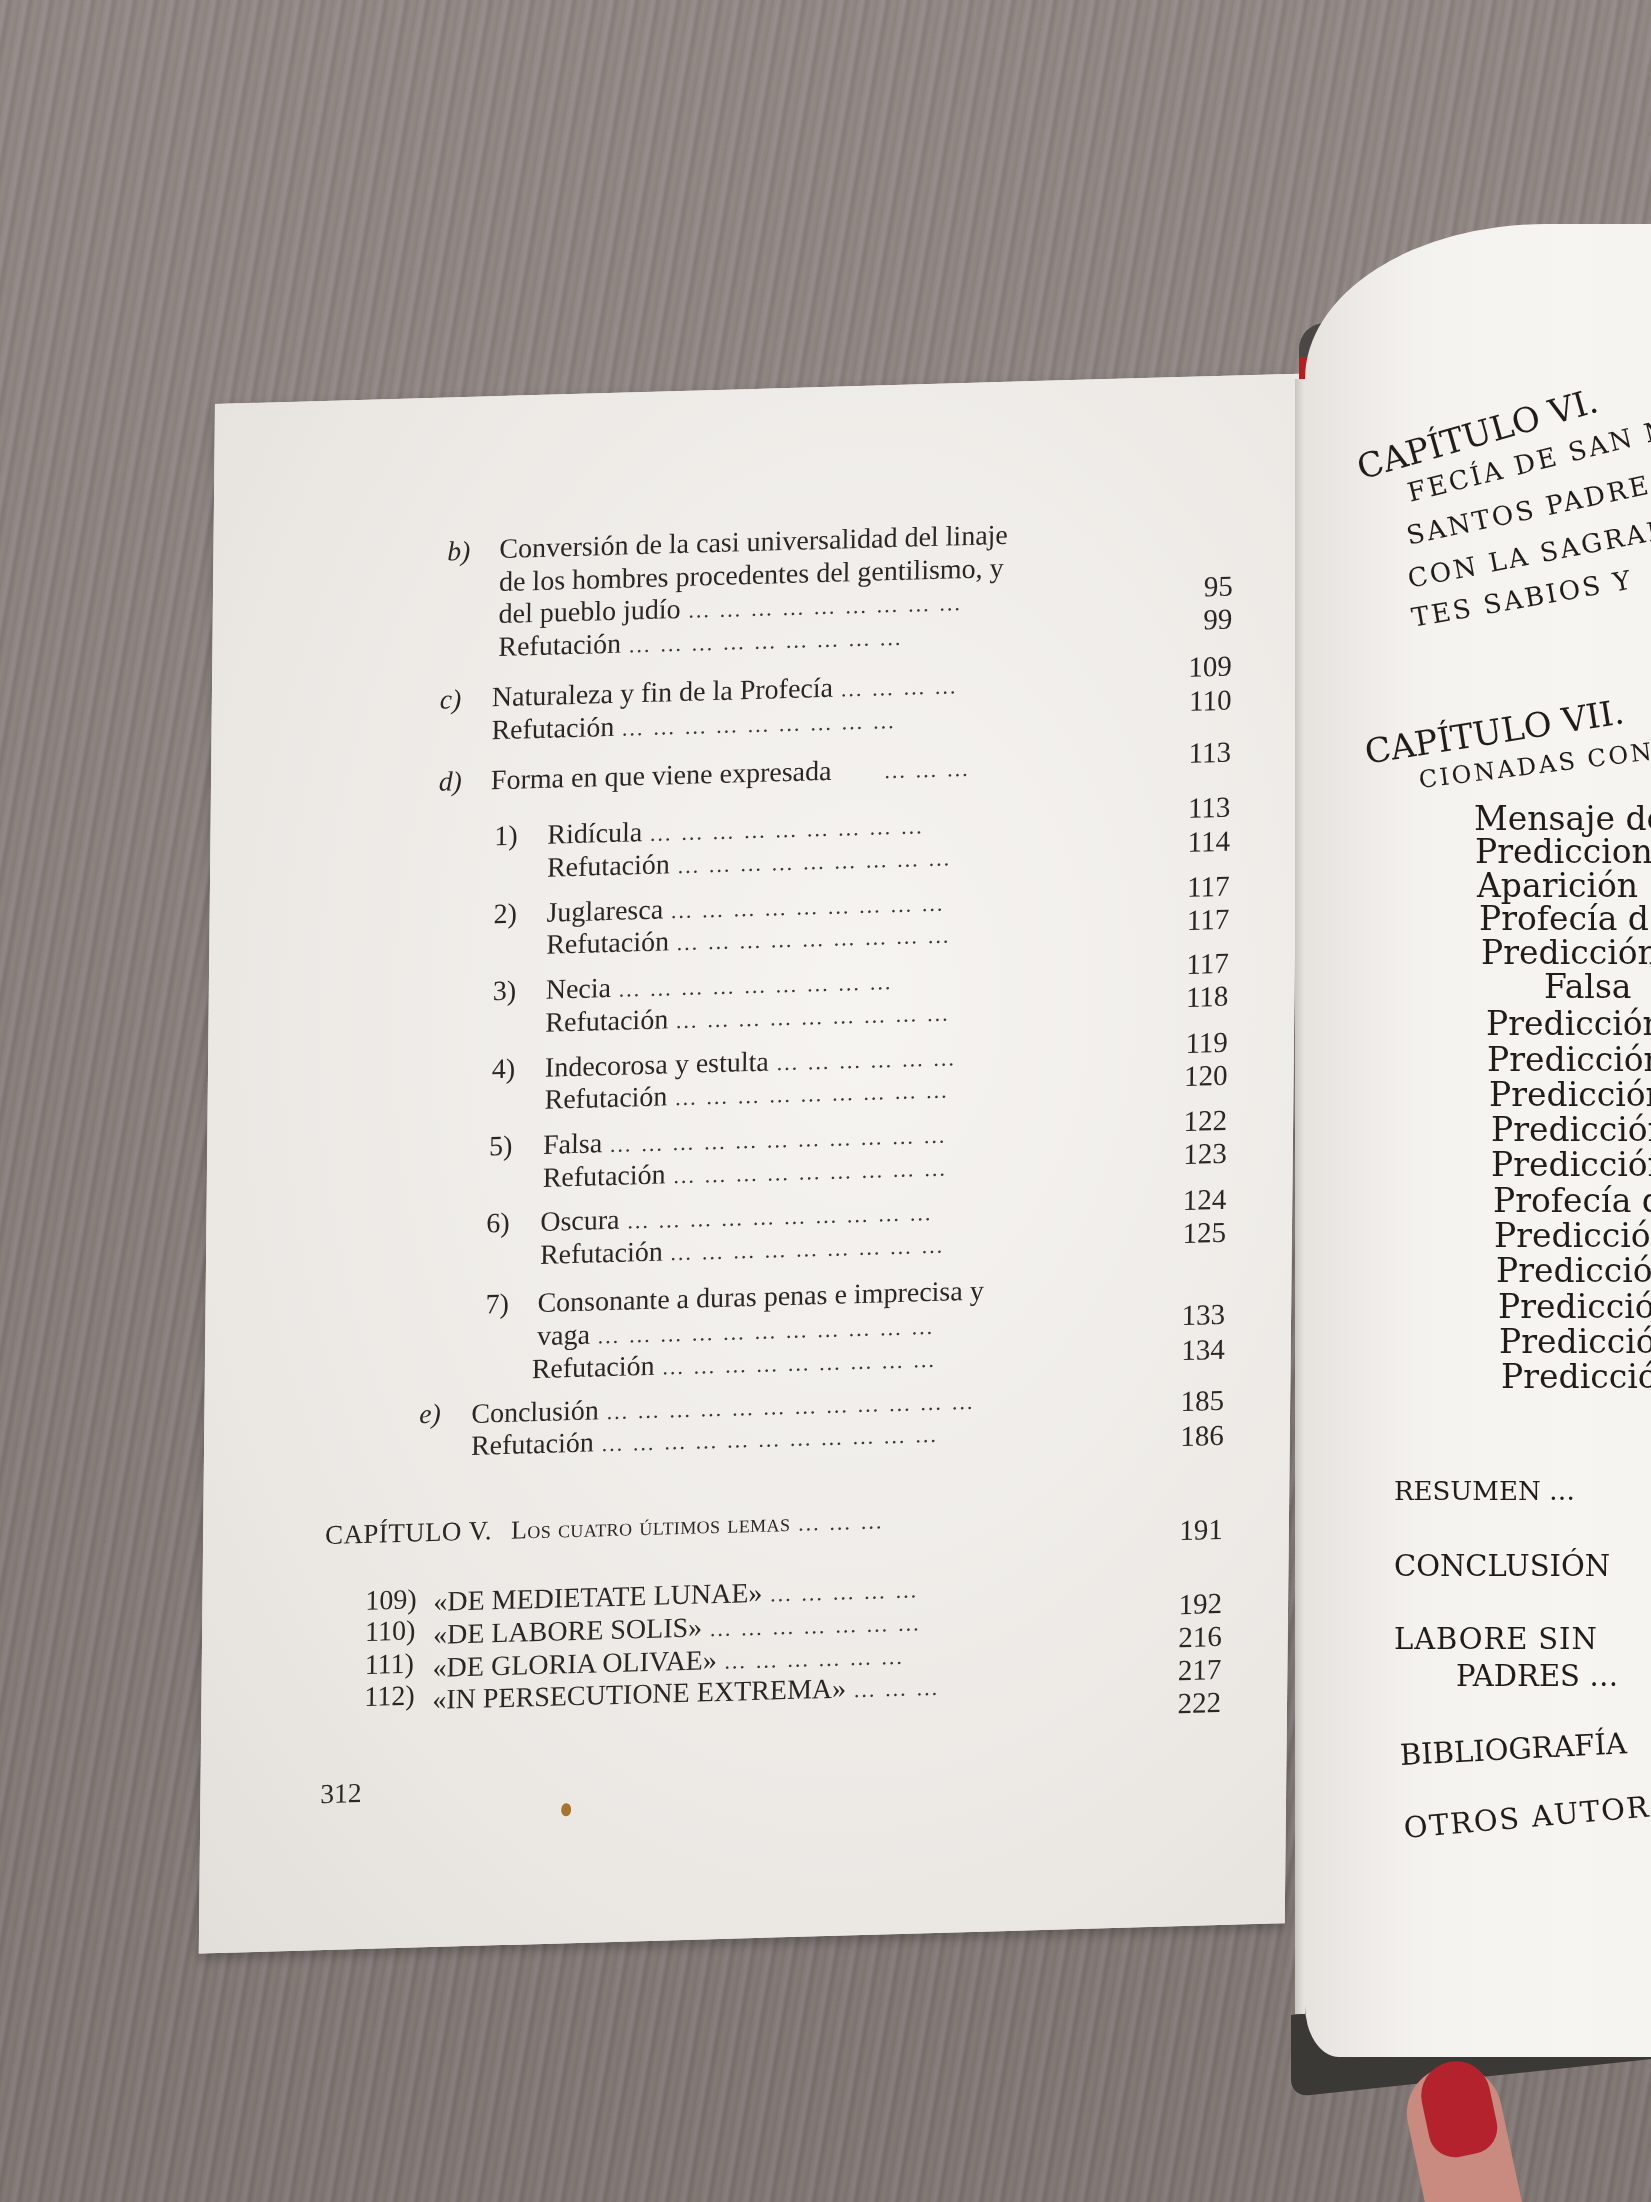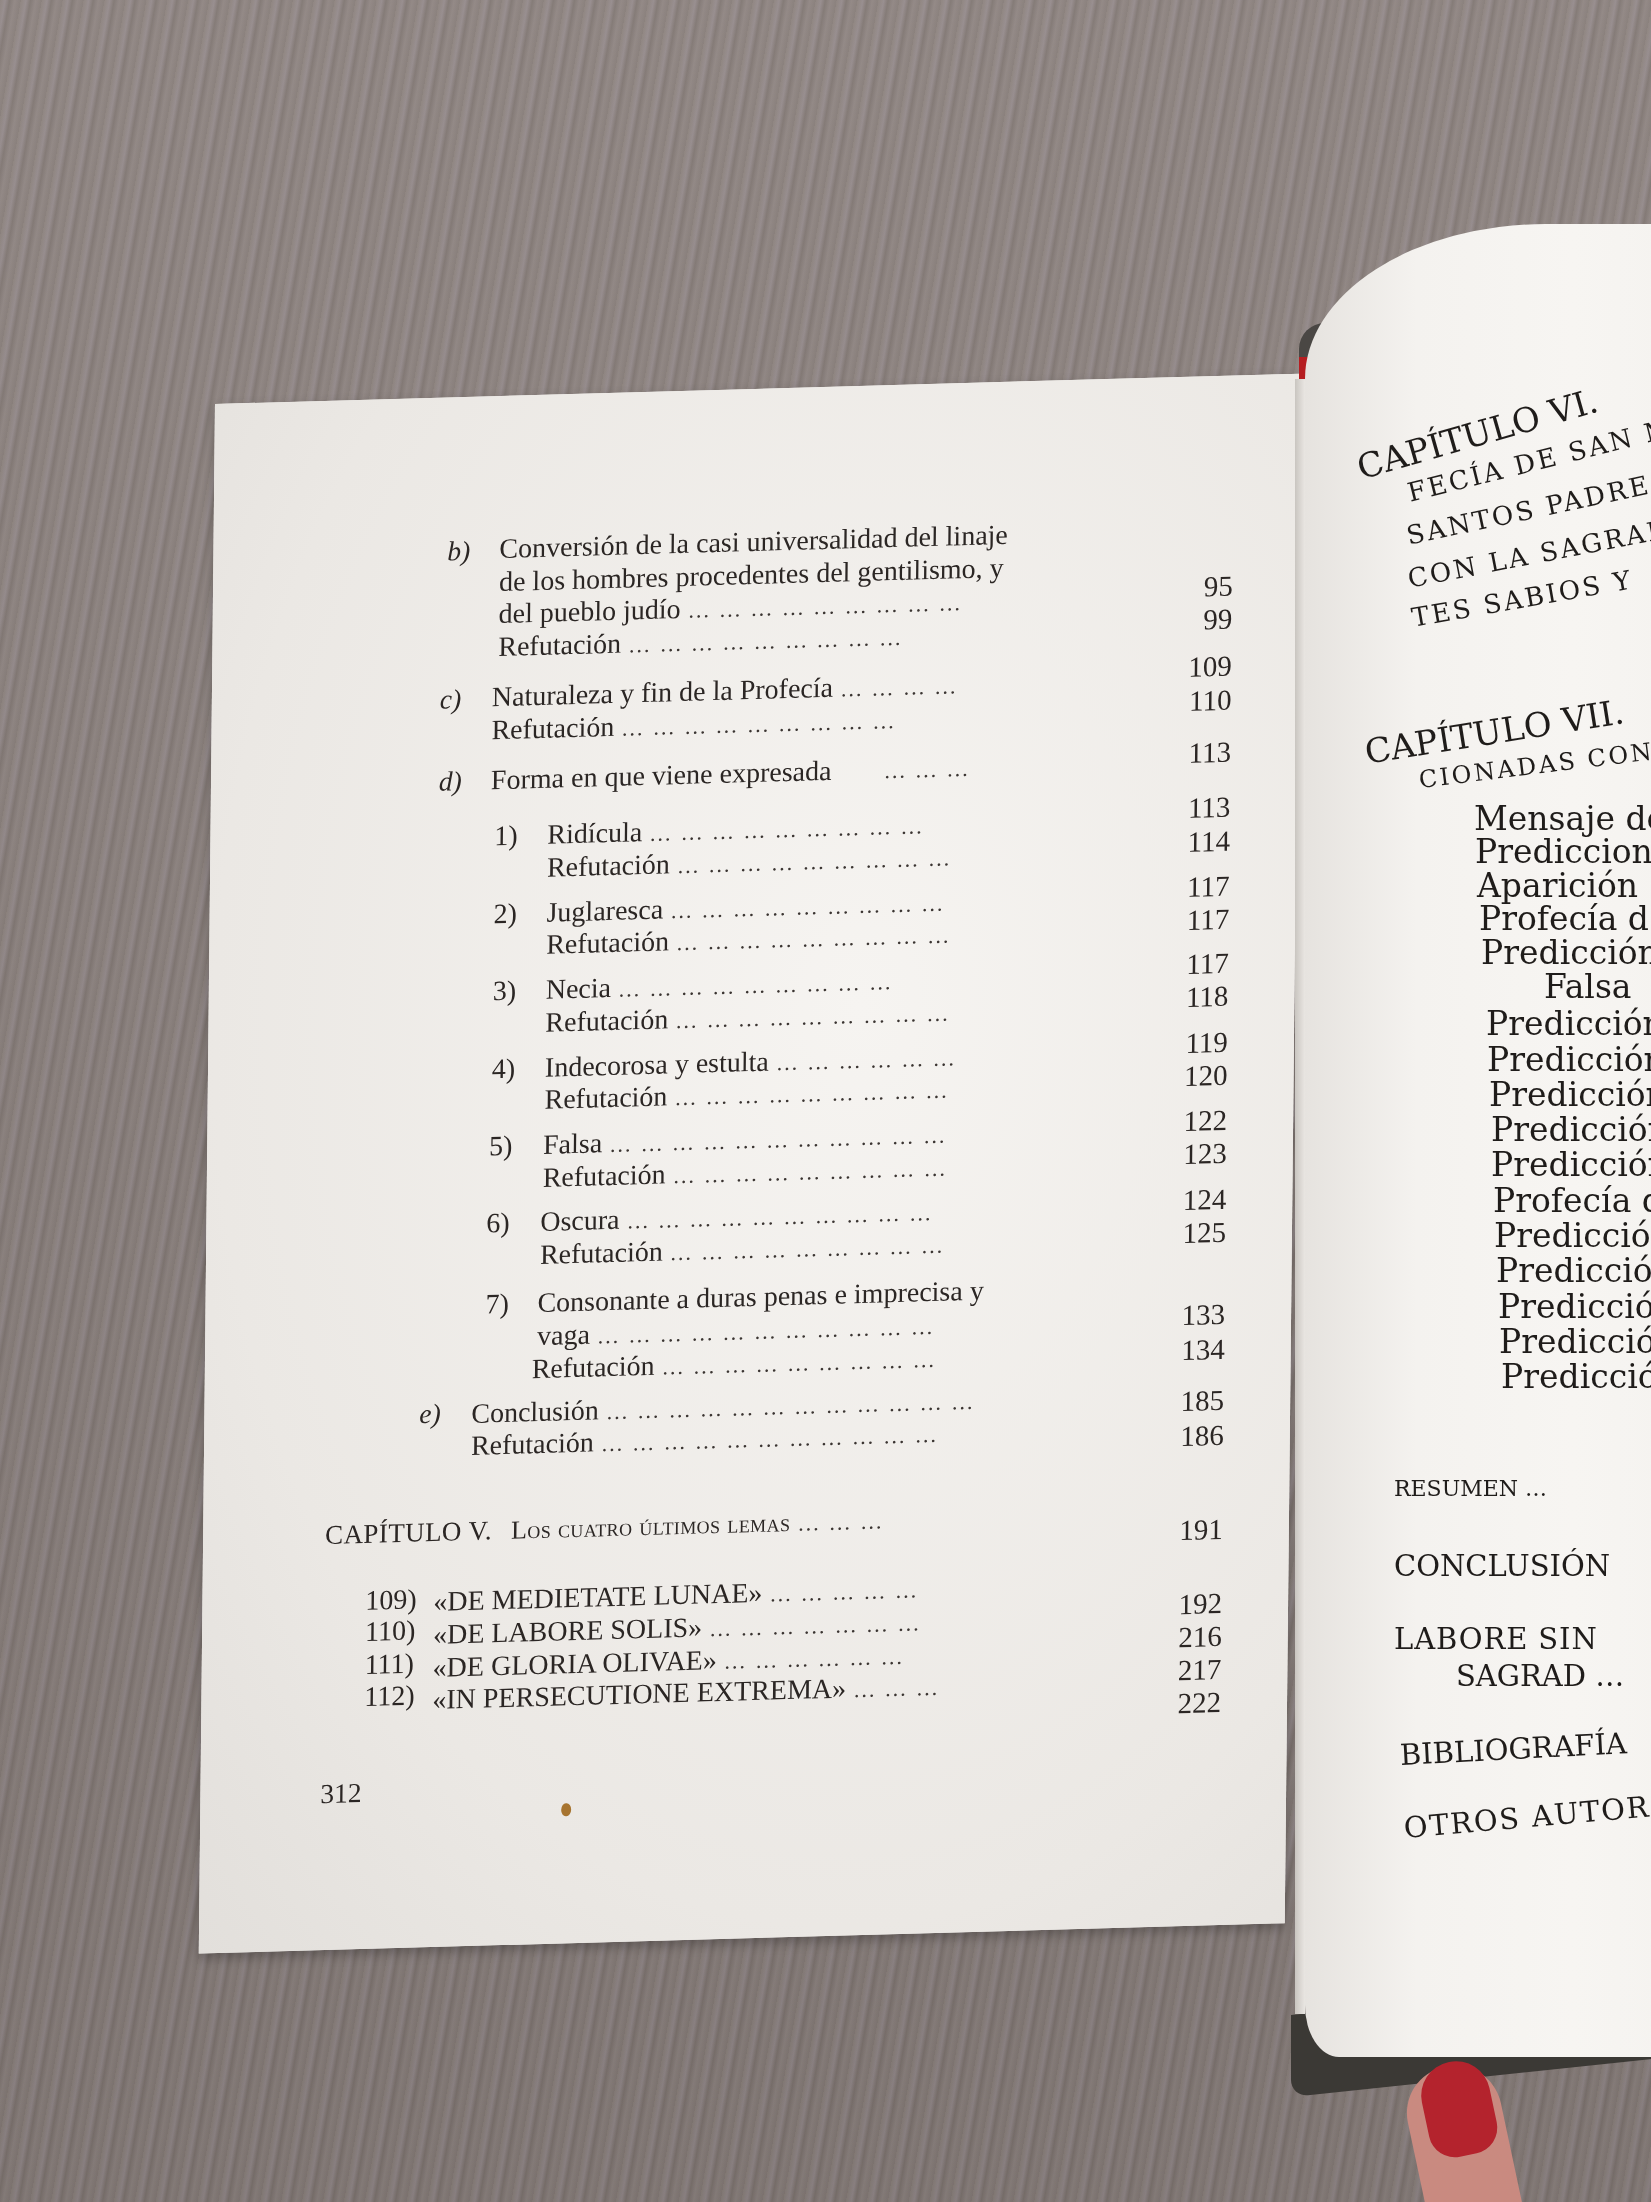--- a/index.html
+++ b/index.html
@@ -255,23 +255,23 @@
   <div class="rp-text" style="left:184px;top:851px;font-size:33px;">Predicción</div>
   <div class="rp-text" style="left:186px;top:886px;font-size:33px;">Predicción</div>
   <div class="rp-text" style="left:186px;top:921px;font-size:33px;">Predicción</div>
   <div class="rp-text" style="left:188px;top:957px;font-size:33px;">Profecía d</div>
   <div class="rp-text" style="left:189px;top:992px;font-size:33px;">Predicción</div>
   <div class="rp-text" style="left:191px;top:1027px;font-size:33px;">Predicción</div>
   <div class="rp-text" style="left:193px;top:1063px;font-size:33px;">Predicción</div>
   <div class="rp-text" style="left:194px;top:1098px;font-size:33px;">Predicción</div>
   <div class="rp-text" style="left:196px;top:1133px;font-size:33px;">Predicción</div>
 
-  <div class="rp-text" style="left:89px;top:1252px;font-size:22px;">RESUMEN …</div>
+  <div class="rp-text" style="left:89px;top:1252px;font-size:26px;">RESUMEN …</div>
   <div class="rp-text" style="left:89px;top:1325px;font-size:29px;">CONCLUSIÓN</div>
   <div class="rp-text" style="left:89px;top:1398px;font-size:29px;letter-spacing:0.9px;">LABORE SIN</div>
-  <div class="rp-text" style="left:151px;top:1435px;font-size:29px;">SAGRAD …</div>
+  <div class="rp-text" style="left:151px;top:1435px;font-size:29px;">PADRES …</div>
   <div class="rp-text" style="left:95px;top:1514px;font-size:29px;transform:rotate(-3deg);transform-origin:left;">BIBLIOGRAFÍA</div>
   <div class="rp-text" style="left:99px;top:1587px;font-size:29px;letter-spacing:1.7px;transform:rotate(-5deg);transform-origin:left;">OTROS AUTOR</div>
 </div>
 
 <div class="finger"></div>
 <div class="nail"></div>
 
 
 </body></html>

